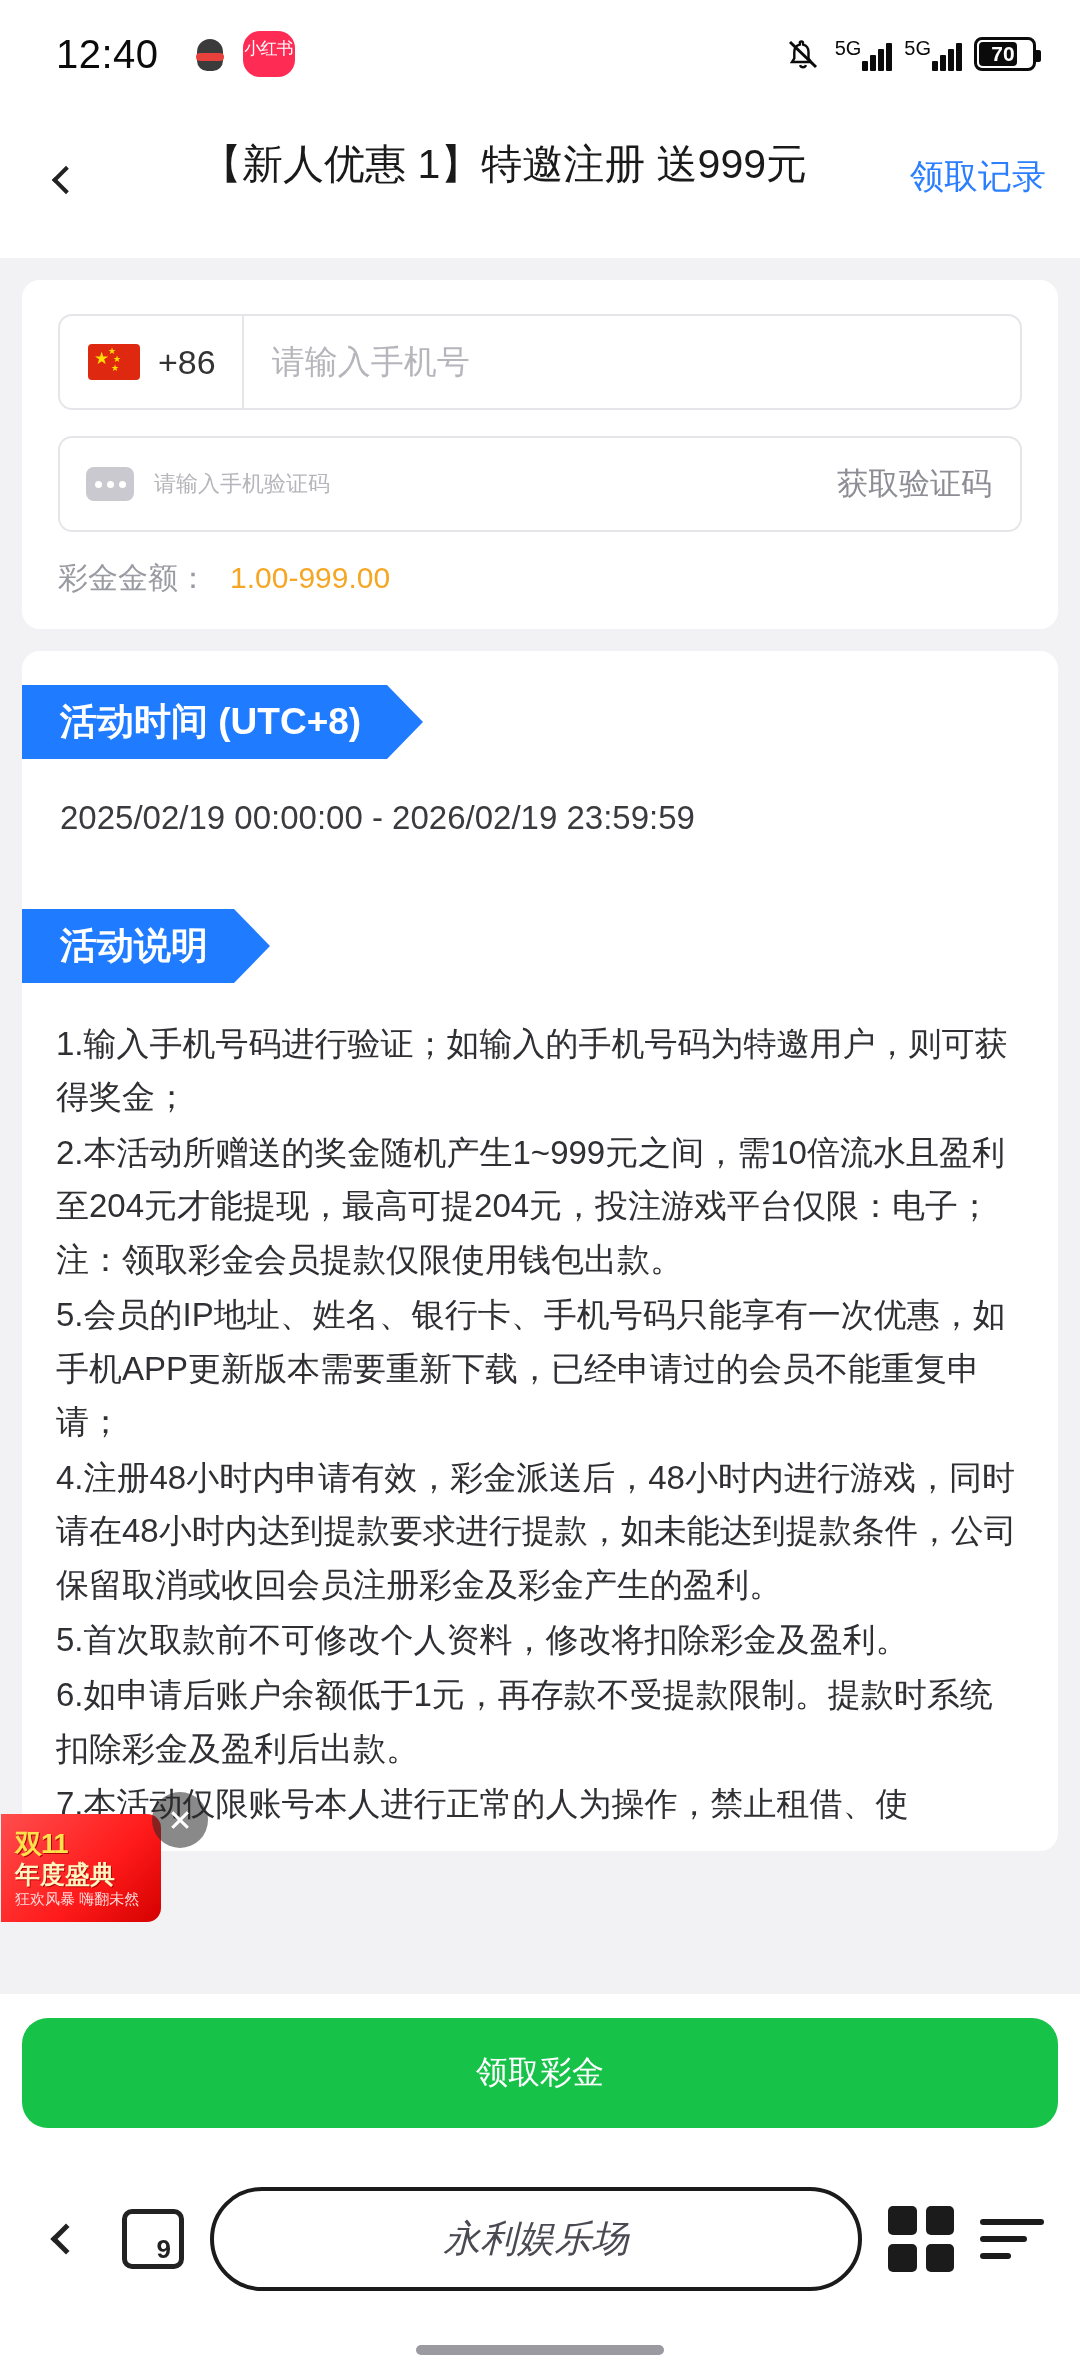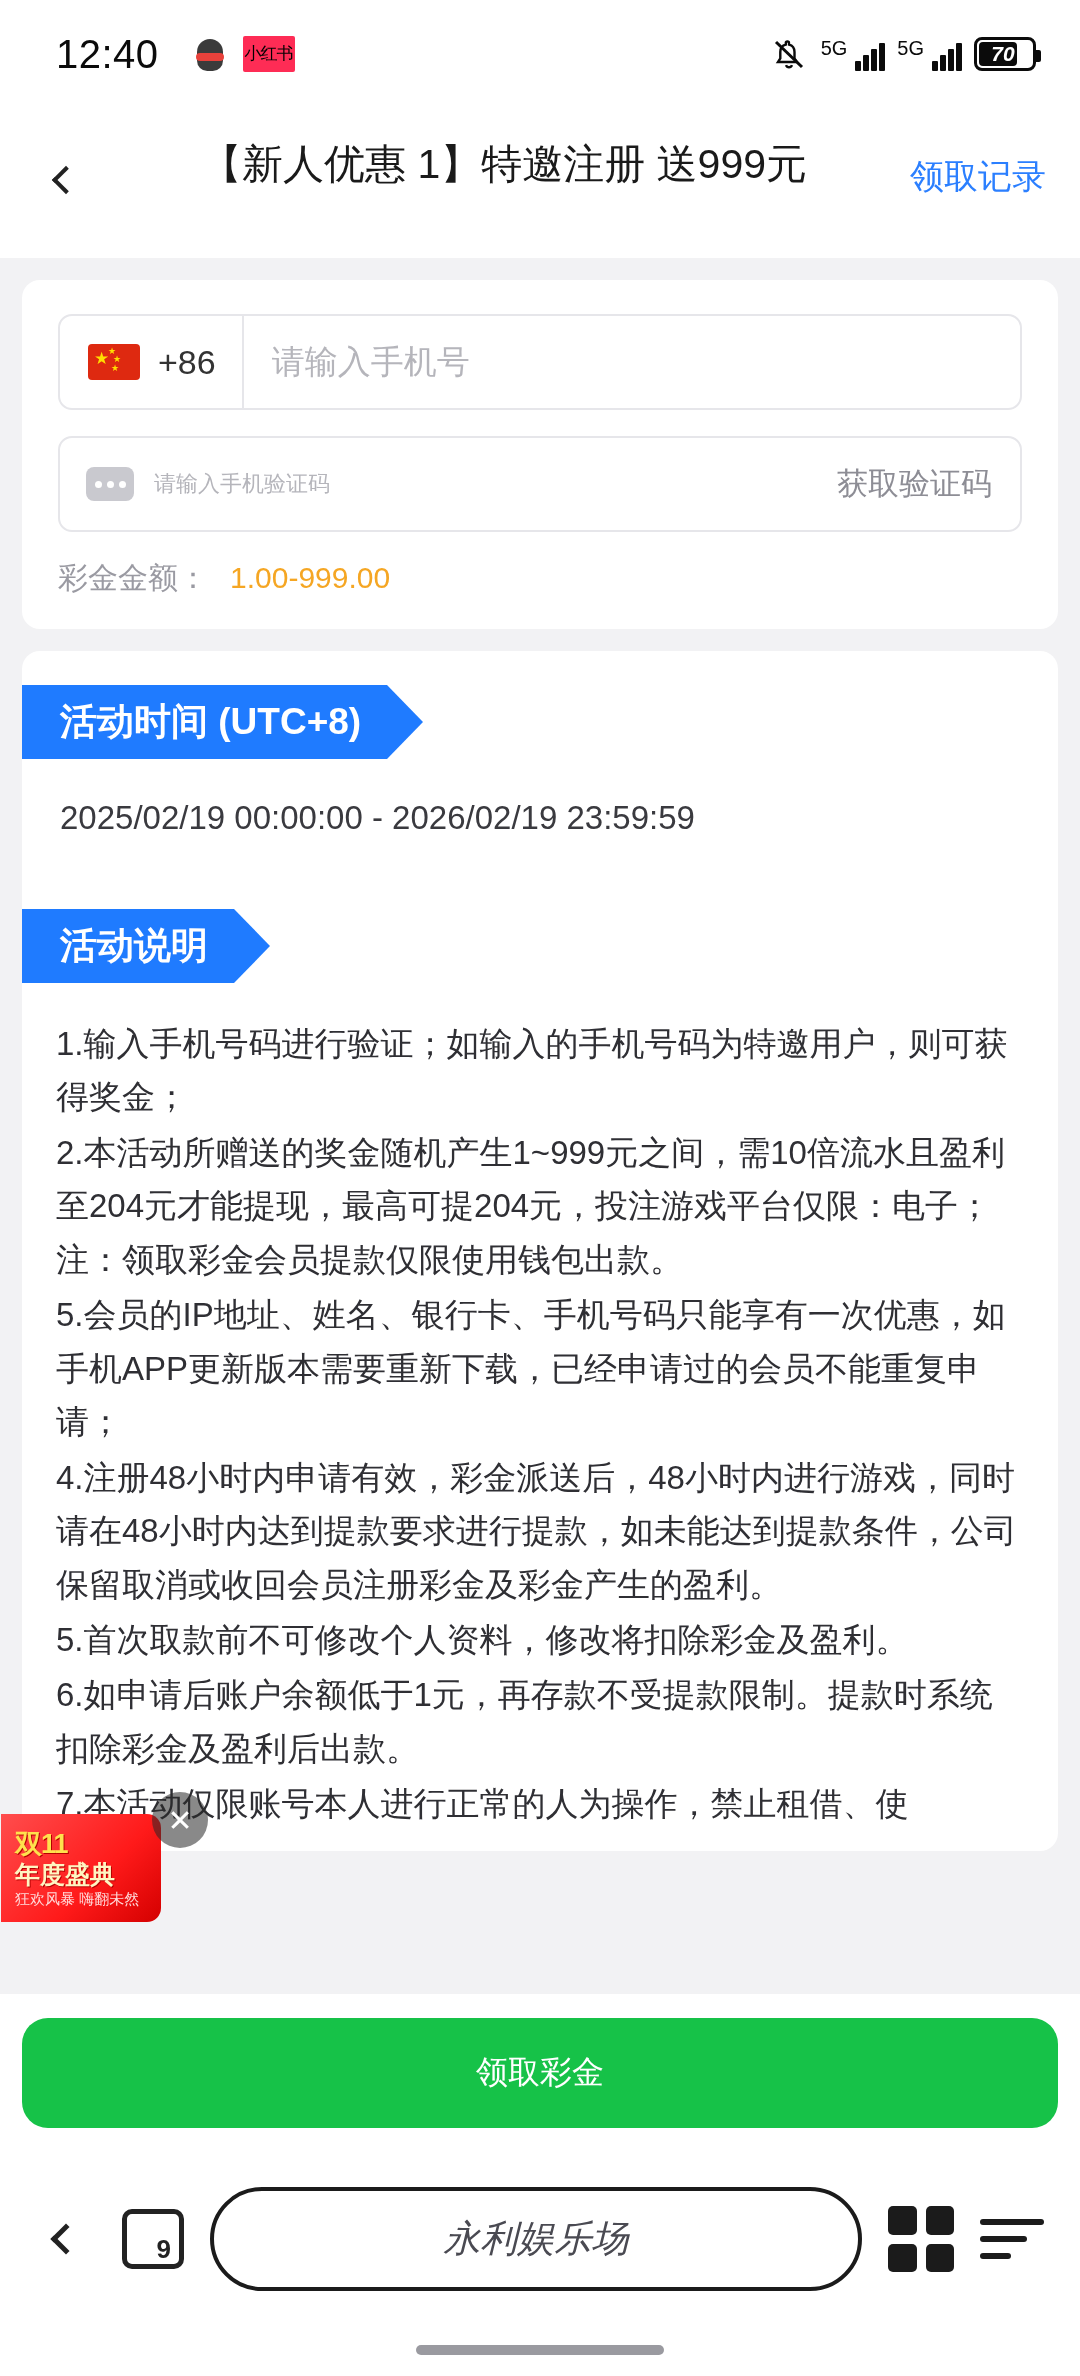--- a/index.html
+++ b/index.html
@@ -53,41 +53,41 @@
     border-radius: 14px 14px 11px 11px;
   }
   .qq-icon .scarf {
     position: absolute;
     left: 3px; top: 18px;
     width: 28px; height: 8px;
     background: #e8413b;
     border-radius: 4px;
   }
   .xhs-icon {
-    width: 52px; height: 36px;
+    width: 52px; height: 46px;
     background: #fe2c55;
-    border-radius: 2px;
-    color: #000000;
+    border-radius: 17px;
+    color: #ffffff;
     font-size: 17px;
     line-height: 36px;
     text-align: center;
     letter-spacing: -1px;
   }
   .status-spacer { flex: 1; }
   .status-right {
     display: flex;
     align-items: center;
     gap: 12px;
   }
   .mute-icon { width: 40px; height: 40px; position: relative; }
   .mute-icon svg { display: block; }
   .sig {
     display: flex;
     align-items: flex-end;
-    gap: 8px;
+    gap: 1px;
     height: 34px;
   }
   .sig .lbl {
     font-size: 20px;
     color: #0b0b0b;
     line-height: 1;
     align-self: flex-start;
     margin-top: 1px;
   }
   .sig .bars { display: flex; align-items: flex-end; gap: 2px; }
@@ -102,21 +102,20 @@
   .sig .bars i:nth-child(3) { height: 22px; }
   .sig .bars i:nth-child(4) { height: 28px; }
   .battery {
     width: 62px; height: 34px;
     border: 3px solid #0b0b0b;
     border-radius: 8px;
     position: relative;
     display: flex;
     align-items: center;
     justify-content: center;
-    font-style: italic;
   }
   .battery:after {
     content: "";
     position: absolute;
     right: -8px; top: 10px;
     width: 5px; height: 12px;
     background: #0b0b0b;
     border-radius: 0 2px 2px 0;
   }
   .battery .fill {

